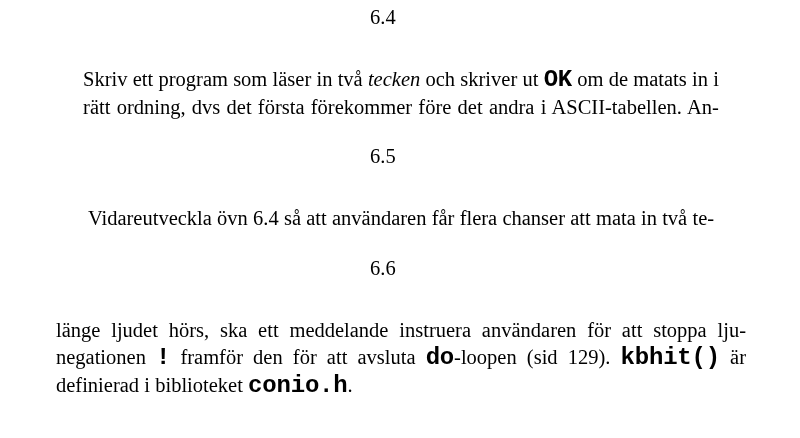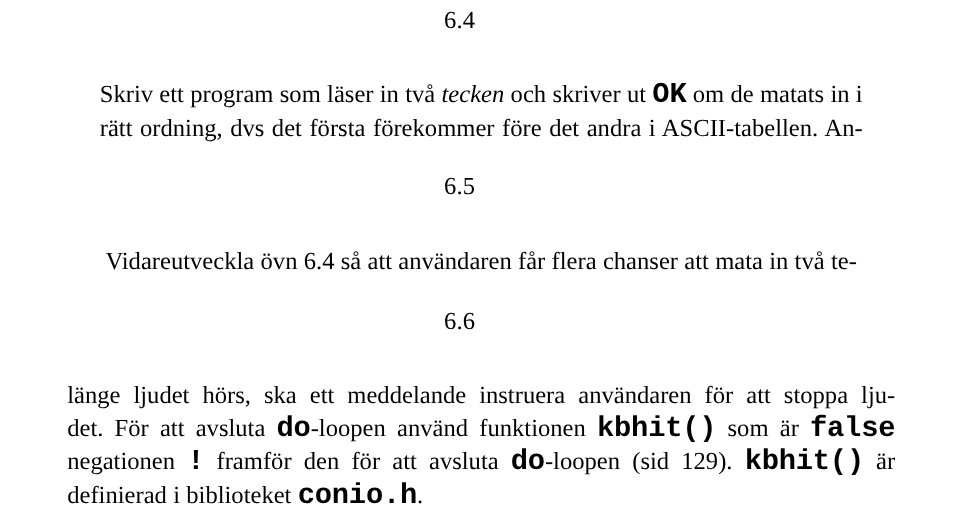--- a/index.html
+++ b/index.html
@@ -103,19 +103,18 @@
       <span class="line justify"><span>Vidareutveckla övn 6.4 så att användaren får flera chanser att mata in två te-</span></span>
     </div>
   </div>
 
   <div class="gap-6-5"></div>
 
   <div class="exercise">
     <div class="ex-number">6.6</div>
     <div class="ex-body">
       <span class="line justify"><span>länge ljudet hörs, ska ett meddelande instruera användaren för att stoppa lju-</span></span>
-      <span class="line justify"><span>det. För att avsluta </span><span class="code">do</span><span>-loopen använd funktionen </span><span class="code">kbhit()</span><span> som är </span><span class="code">false</span></span>
       <span class="line justify spaced-out"><span>negationen </span><span class="code">!</span><span> framför den för att avsluta </span><span class="code">do</span><span>-loopen (sid 129). </span><span class="code">kbhit()</span><span> är</span></span>
       <span class="line loose"><span>definierad i biblioteket </span><span class="code">conio.h</span><span>.</span></span>
     </div>
   </div>
 
 </div>
 
 </body></html>

